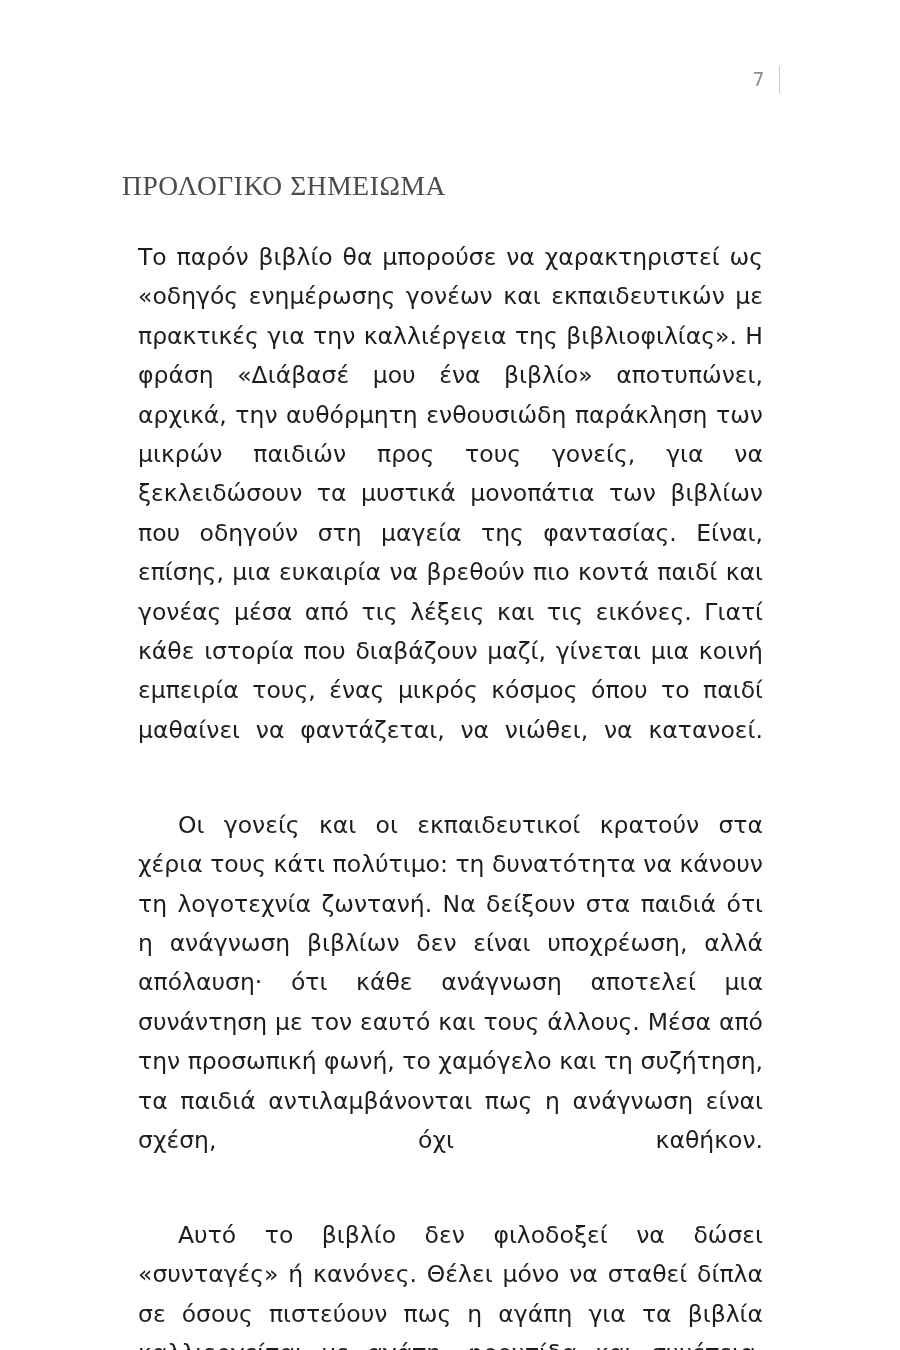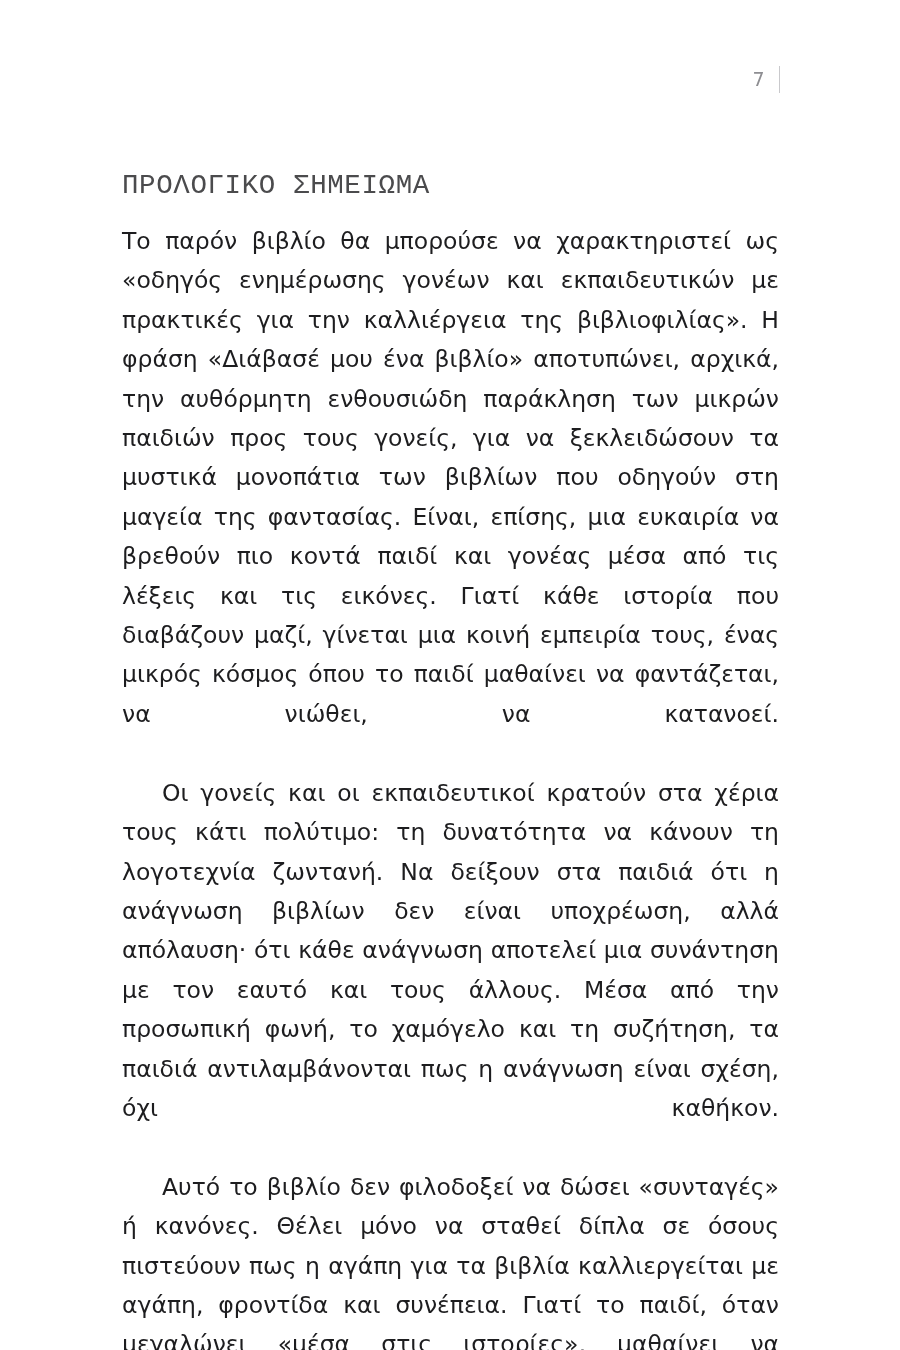--- a/index.html
+++ b/index.html
@@ -42,21 +42,21 @@
     width: 1px;
     height: 27px;
     background: #c9c9cc;
   }
   
   .chapter-title {
     position: absolute;
     top: 152px;
     left: 122px;
     width: 660px;
-    font-family: Liberation Mono, monospace;
+    font-family: Liberation Serif, serif;
     font-size: 27.5px;
     font-weight: 400;
     letter-spacing: 0.6px;
     color: #4b4b4d;
     white-space: nowrap;
   }
   
   .body-text {
     position: absolute;
     top: 222px;
@@ -65,21 +65,21 @@
     font-family: "DejaVu Sans", "Liberation Sans", sans-serif;
     font-size: 23.5px;
     line-height: 39.4px;
     color: #1d1d1f;
     text-align: justify;
     text-justify: inter-word;
     hyphens: manual;
     -webkit-hyphens: manual;
   }
   .body-text p {
-    margin: 0;
+    margin: 16px;
     text-align: justify;
   }
   .body-text p.indent {
     text-indent: 40px;
   }
   
   .body-text p:after {
     content: "";
     display: inline-block;
     width: 100%;

